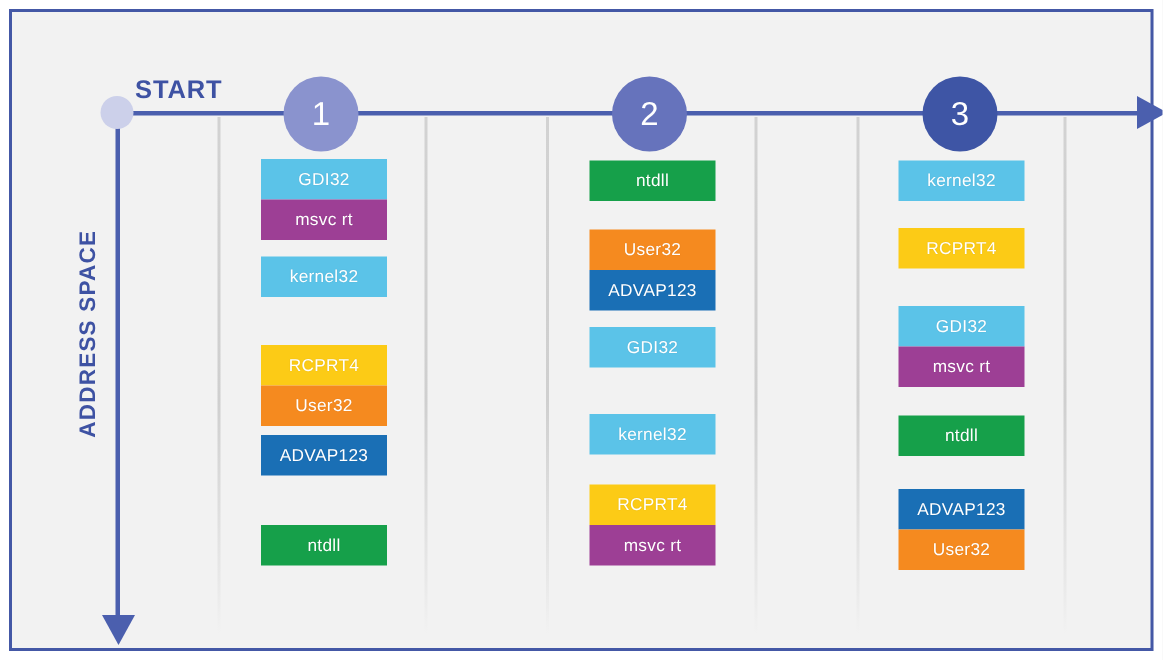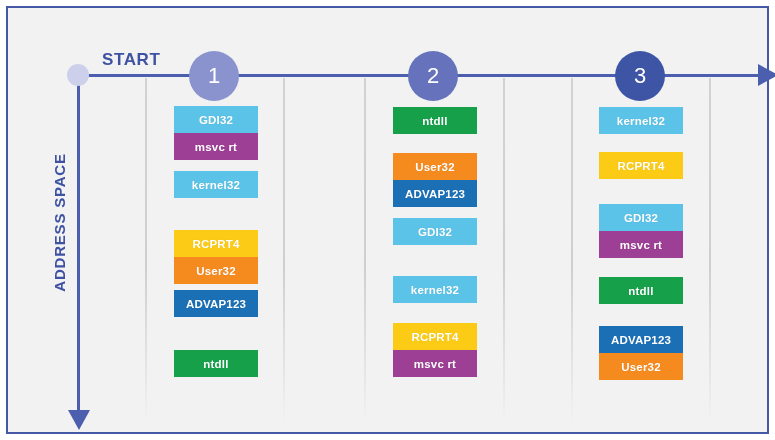--- a/index.html
+++ b/index.html
@@ -66,21 +66,21 @@
 
   .origin-dot{
     position:absolute;
     left:53px;top:50px;
     width:22px;height:22px;border-radius:50%;
     background:#ccd0ea;
   }
 
   .start-label{
     position:absolute;
-    left:88px;top:36px;
+    left:76px;top:36px;
     font-size:17px;font-weight:bold;
     color:#3e52a3;
     letter-spacing:0.6px;
   }
 
   .address-space{
     position:absolute;
     left:-45px;top:200px;
     width:180px;
     transform:rotate(-90deg);
@@ -105,21 +105,21 @@
   }
 
   
   .block{
     position:absolute;
     width:84px;
     height:27px;
     display:flex;align-items:center;justify-content:center;
     color:#ffffff;
     font-size:11.5px;
-    font-weight:bold;
+    font-weight:normal;
     letter-spacing:0.2px;
     box-sizing:border-box;
     text-shadow:0 0 1px rgba(0,0,0,0.12);
   }
 </style>
 </head>
 <body>
 
 <div id="canvas">
   <div class="plate">

